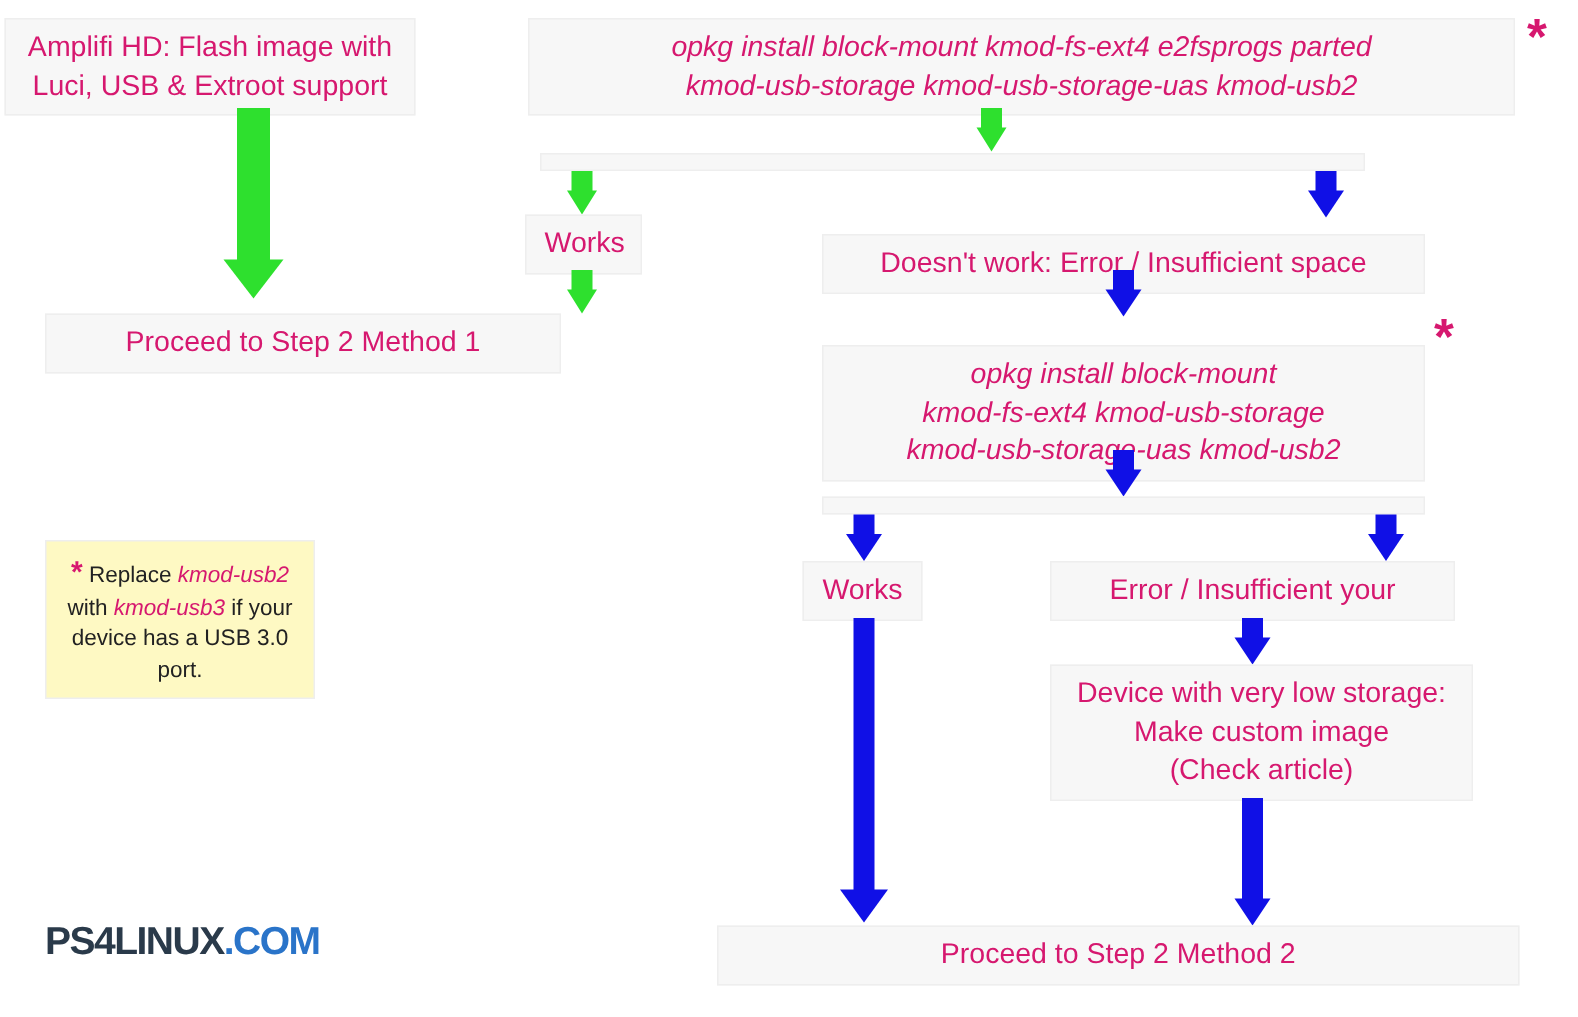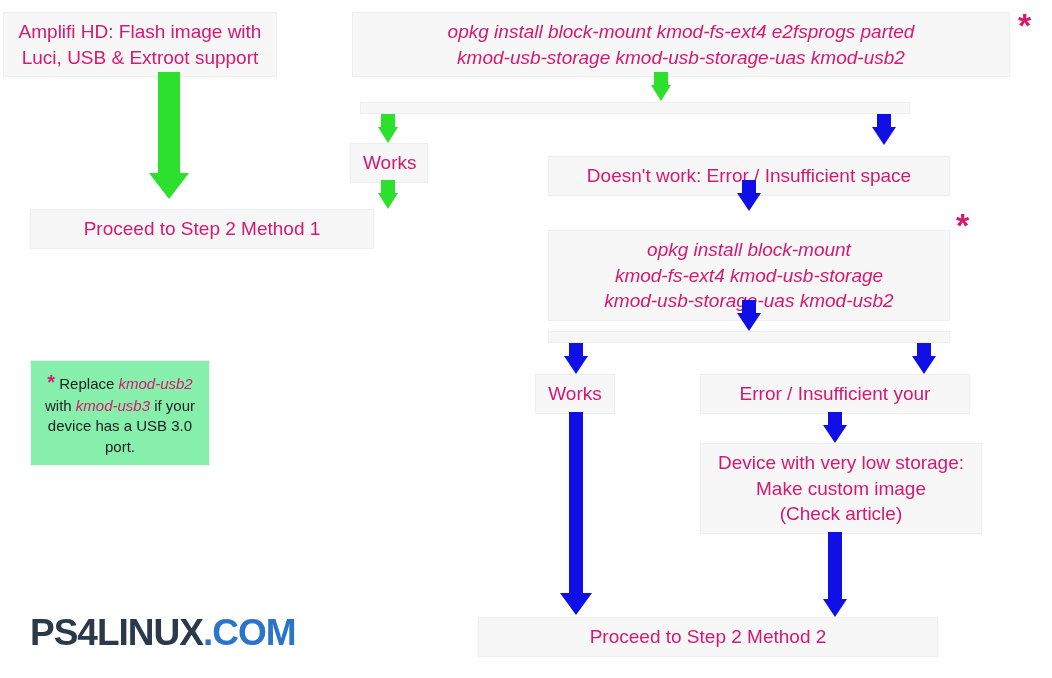--- a/index.html
+++ b/index.html
@@ -23,36 +23,36 @@
   }
   .italic { font-style: italic; }
   .asterisk {
     position: absolute;
     color: #d6186f;
     font-size: 34px;
     font-weight: bold;
   }
   .note {
     position: absolute;
-    background: #86efac;
+    background: #fef9c3;
     border: 1px solid #eee;
     padding: 8px 10px;
     text-align: center;
     color: #222;
     font-size: 15px;
     line-height: 1.35;
     width: 180px;
   }
   .note .em { color: #d6186f; font-style: italic; }
   .note .star { color: #d6186f; font-size: 20px; font-weight: bold; }
   .logo {
     position: absolute;
     font-family: 'Arial Black', 'Segoe UI', sans-serif;
     font-weight: 900;
-    font-size: 37px;
+    font-size: 26px;
     letter-spacing: -1px;
     color: #2a3a4a;
     text-align: right;
   }
   .logo .dot { color: #2a74c9; }
   .logo .com { color: #2a74c9; }
   
   .arrow { position: absolute; }
   .arrow .shaft { position: absolute; }
   .arrow .head { position: absolute; width: 0; height: 0; }
@@ -139,21 +139,21 @@
   <div class="head blue-head" style="left:823px; top:425px;"></div>
 </div>
 
 <div class="box" style="left:700px; top:443px; width:282px;">Device with very low storage:<br>Make custom image<br>(Check article)</div>
 
 <div class="arrow">
   <div class="shaft blue" style="left:828px; top:532px; width:14px; height:68px;"></div>
   <div class="head blue-head" style="left:823px; top:599px;"></div>
 </div>
 
-<div class="box" style="left:478px; top:617px; width:460px;">Proceed to Step 2 Method 2</div>
+<div class="box" style="left:478px; top:617px; width:535px;">Proceed to Step 2 Method 2</div>
 
 <div class="note" style="left:30px; top:360px;">
   <span class="star">*</span><span> Replace </span><span class="em">kmod-usb2</span><span> with </span><span class="em">kmod-usb3</span><span> if your device has a USB 3.0 port.</span>
 </div>
 
 <div class="logo" style="left:30px; top:612px;">
   <span>PS4LINUX</span><span class="dot">.</span><span class="com">COM</span>
 </div>
 
 </body></html>

